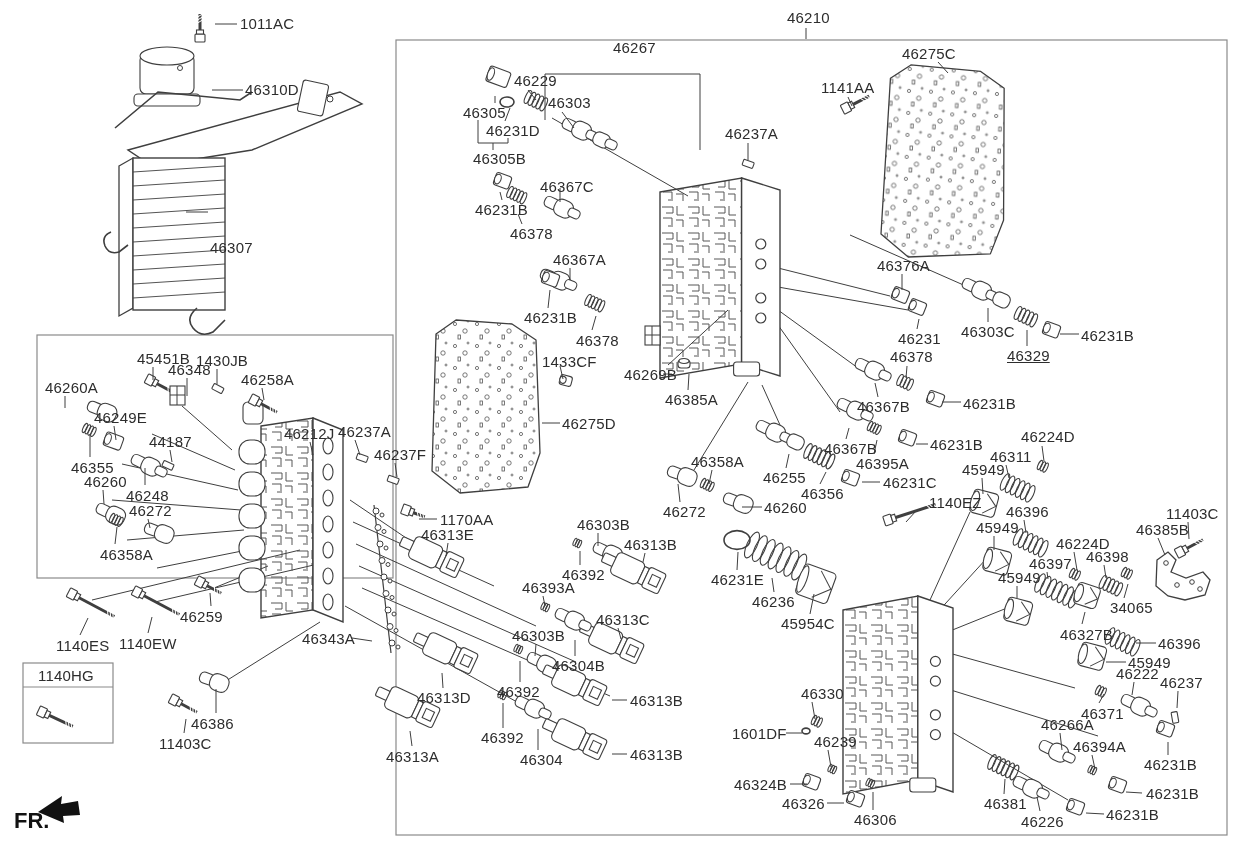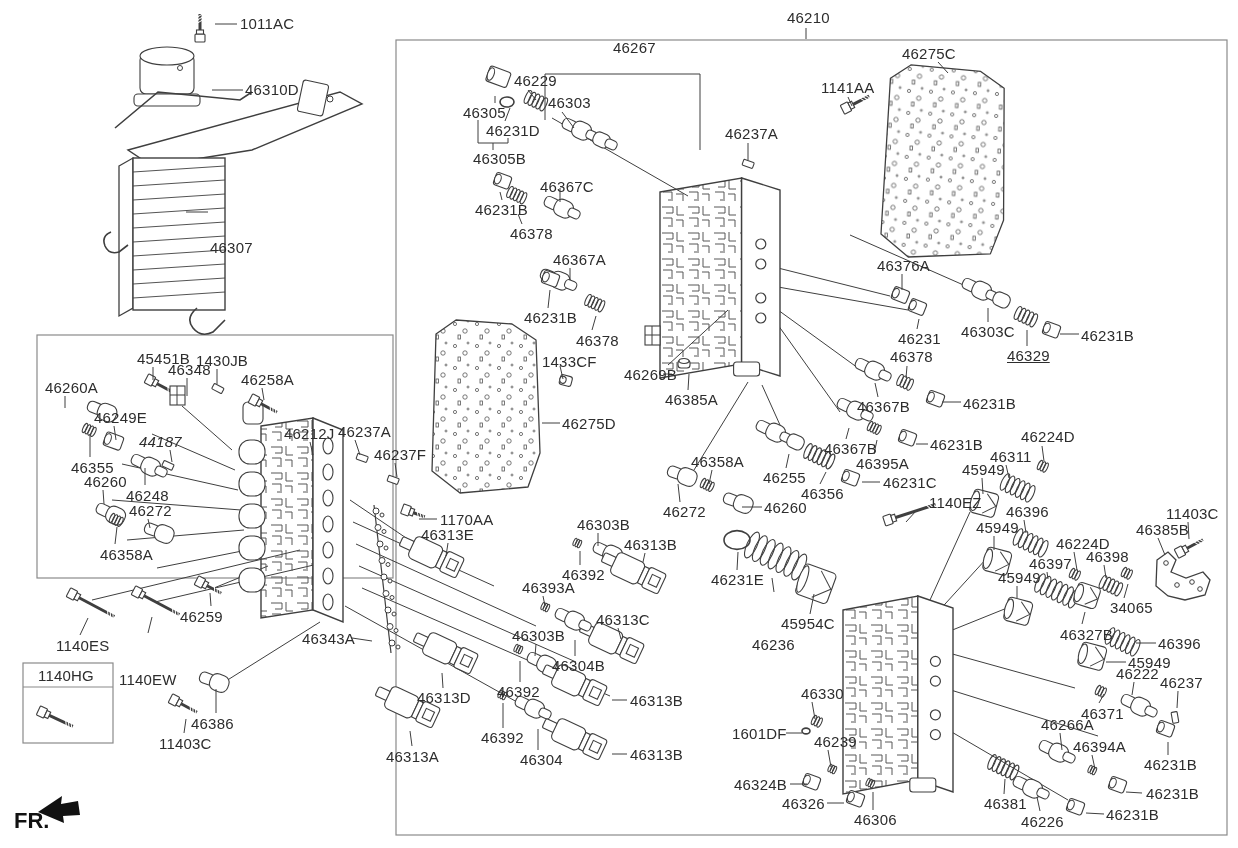--- a/index.html
+++ b/index.html
@@ -905,30 +905,30 @@
       <div class="lbl" style="left: 1056px; top: 536px;">46224D</div>
       <div class="lbl" style="left: 1086px; top: 549px;">46398</div>
       <div class="lbl" style="left: 998px; top: 570px;">45949</div>
       <div class="lbl" style="left: 1110px; top: 600px;">34065</div>
       <div class="lbl" style="left: 1136px; top: 522px;">46385B</div>
       <div class="lbl" style="left: 1166px; top: 506px;">11403C</div>
       <div class="lbl" style="left: 1060px; top: 627px;">46327B</div>
       <div class="lbl" style="left: 1158px; top: 636px;">46396</div>
       <div class="lbl" style="left: 1128px; top: 655px;">45949</div>
       <div class="lbl" style="left: 711px; top: 572px;">46231E</div>
-      <div class="lbl" style="left: 752px; top: 594px; margin-top: 43px;">46236</div>
+      <div class="lbl" style="left: 752px; top: 594px;">46236</div>
       <div class="lbl" style="left: 781px; top: 616px;">45954C</div>
       <div class="lbl" style="left: 45px; top: 380px;">46260A</div>
       <div class="lbl" style="left: 137px; top: 351px;">45451B</div>
       <div class="lbl" style="left: 168px; top: 362px;">46348</div>
       <div class="lbl" style="left: 196px; top: 353px;">1430JB</div>
       <div class="lbl" style="left: 241px; top: 372px;">46258A</div>
       <div class="lbl" style="left: 94px; top: 410px;">46249E</div>
       <div class="lbl" style="left: 71px; top: 460px;">46355</div>
-      <div class="lbl" style="left: 139px; top: 434px; font-style: italic;">44187</div>
+      <div class="lbl" style="left: 149px; top: 434px;">44187</div>
       <div class="lbl" style="left: 84px; top: 474px;">46260</div>
       <div class="lbl" style="left: 126px; top: 488px;">46248</div>
       <div class="lbl" style="left: 129px; top: 503px;">46272</div>
       <div class="lbl" style="left: 100px; top: 547px;">46358A</div>
       <div class="lbl" style="left: 284px; top: 426px;">46212J</div>
       <div class="lbl" style="left: 338px; top: 424px;">46237A</div>
       <div class="lbl" style="left: 374px; top: 447px;">46237F</div>
       <div class="lbl" style="left: 440px; top: 512px;">1170AA</div>
       <div class="lbl" style="left: 421px; top: 527px;">46313E</div>
       <div class="lbl" style="left: 577px; top: 517px;">46303B</div>
@@ -941,21 +941,21 @@
       <div class="lbl" style="left: 497px; top: 684px;">46392</div>
       <div class="lbl" style="left: 417px; top: 690px;">46313D</div>
       <div class="lbl" style="left: 630px; top: 693px;">46313B</div>
       <div class="lbl" style="left: 481px; top: 730px;">46392</div>
       <div class="lbl" style="left: 520px; top: 752px;">46304</div>
       <div class="lbl" style="left: 386px; top: 749px;">46313A</div>
       <div class="lbl" style="left: 630px; top: 747px;">46313B</div>
       <div class="lbl" style="left: 302px; top: 631px;">46343A</div>
       <div class="lbl" style="left: 180px; top: 609px;">46259</div>
       <div class="lbl" style="left: 56px; top: 638px;">1140ES</div>
-      <div class="lbl" style="left: 119px; top: 636px; margin-top: 36px;">1140EW</div>
+      <div class="lbl" style="left: 119px; top: 636px;">1140EW</div>
       <div class="lbl" style="left: 191px; top: 716px;">46386</div>
       <div class="lbl" style="left: 159px; top: 736px;">11403C</div>
       <div class="lbl" style="left: 38px; top: 668px;">1140HG</div>
       <div class="lbl" style="left: 801px; top: 686px;">46330</div>
       <div class="lbl" style="left: 732px; top: 726px;">1601DF</div>
       <div class="lbl" style="left: 814px; top: 734px;">46239</div>
       <div class="lbl" style="left: 734px; top: 777px;">46324B</div>
       <div class="lbl" style="left: 782px; top: 796px;">46326</div>
       <div class="lbl" style="left: 854px; top: 812px;">46306</div>
       <div class="lbl" style="left: 984px; top: 796px;">46381</div>

